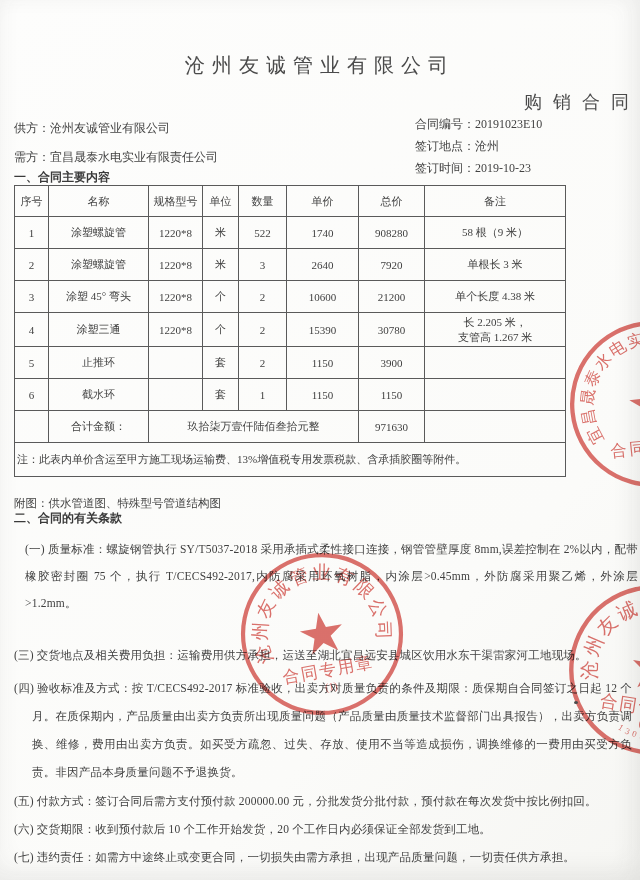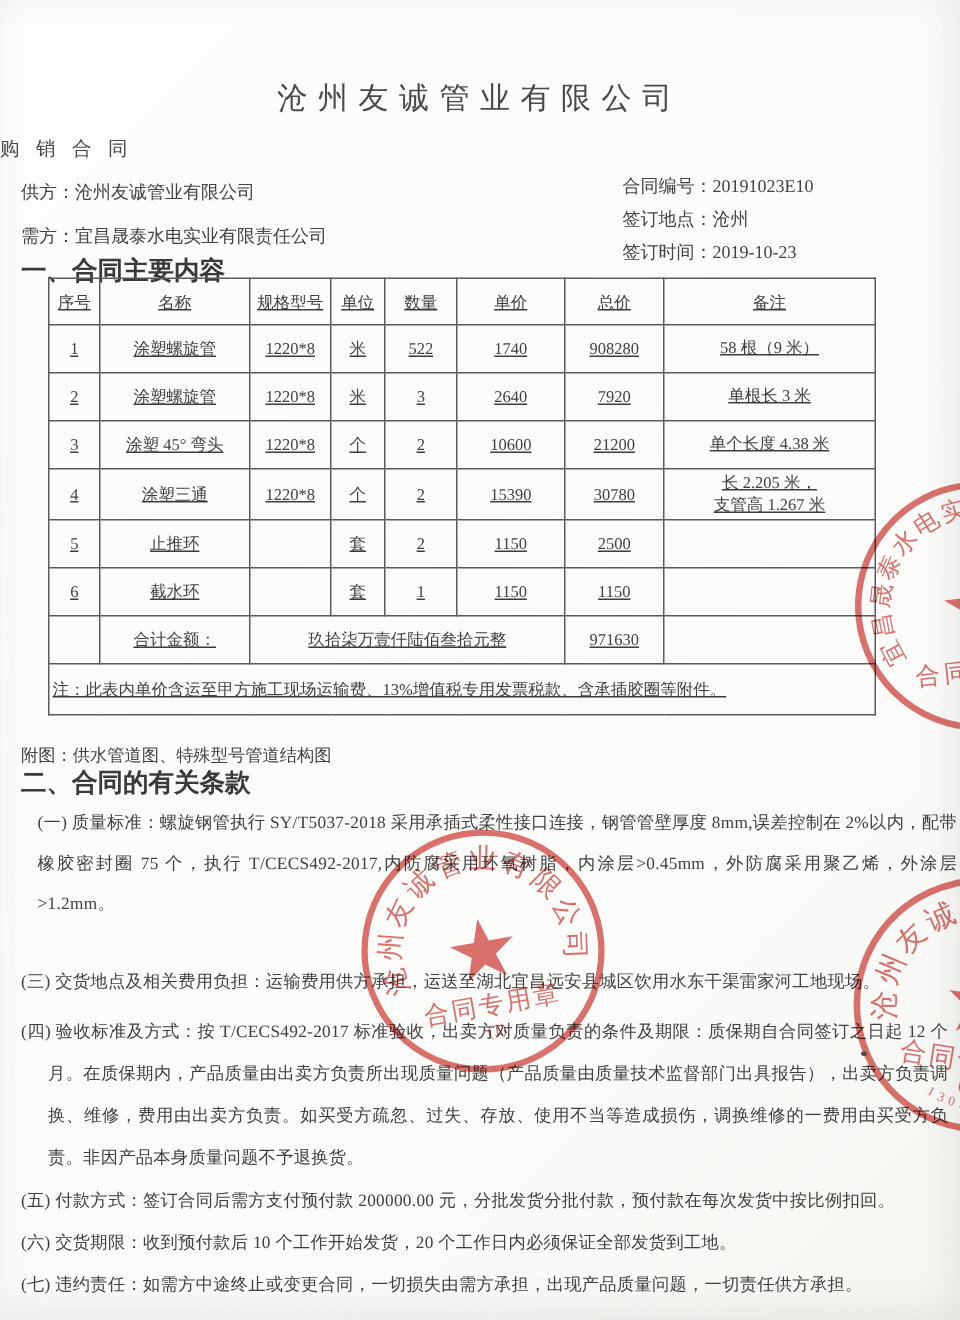--- a/index.html
+++ b/index.html
@@ -11,33 +11,33 @@
   .paper{
     position:relative;width:640px;height:880px;overflow:hidden;
     background:linear-gradient(135deg,#fdfdfc 0%,#fbfbf9 70%,#f6f6f3 100%);
     box-shadow:inset -12px 0 20px rgba(70,70,70,.045), inset 0 -12px 22px rgba(70,70,70,.06);
   }
   .company-title{
     position:absolute;top:52px;left:0;width:100%;text-align:center;
     font-size:20px;letter-spacing:7px;color:#4a4a4a;font-weight:500;
   }
   .doc-title{
-    position:absolute;top:90px;left:0;width:100%;text-align:left;
-    font-size:13px;letter-spacing:11px;color:#4a4a4a;font-weight:500;
+    position:absolute;top:90px;left:0;width:100%;text-align:right;
+    font-size:18px;letter-spacing:11px;color:#4a4a4a;font-weight:500;
   }
   .party{position:absolute;left:14px;font-size:12px;color:#424242;}
   .party.supplier{top:120px;}
   .party.buyer{top:149px;}
   .meta{position:absolute;left:415px;top:113px;font-size:12px;color:#424242;line-height:22px;}
-  .sec-heading{position:absolute;left:14px;font-size:17px;font-weight:600;color:#3a3a3a;}
+  .sec-heading{position:absolute;left:14px;font-size:12px;font-weight:600;color:#3a3a3a;}
   .h1{top:169px;}
   .h2{top:510px;}
   table.main{
-    position:absolute;left:32px;top:185px;width:551px;
-    border-collapse:collapse;table-layout:fixed;text-decoration:underline;
+    position:absolute;left:14px;top:185px;width:551px;
+    border-collapse:collapse;table-layout:fixed;
   }
   table.main td,table.main th{
     border:1px solid #5a5a5a;text-align:center;vertical-align:middle;
     font-size:11px;font-weight:normal;color:#3f3f3f;padding:1px 2px;
     overflow:hidden;
   }
   tr.hd{height:31px;} tr.r{height:32px;} tr.r4{height:34px;} tr.tot{height:32px;}
   tr.noterow{height:34px;}
   tr.noterow td{text-align:left;padding:4px 4px 4px 2px;}
   td.pre{white-space:pre-line;line-height:1.3;}
@@ -142,21 +142,21 @@
       <td class="pre">长 2.205 米，
 支管高 1.267 米</td>
     </tr>
     <tr class="r">
       <td>5</td>
       <td>止推环</td>
       <td></td>
       <td>套</td>
       <td>2</td>
       <td>1150</td>
-      <td>2500</td>
+      <td>3900</td>
       <td class="pre"></td>
     </tr>
     <tr class="r">
       <td>6</td>
       <td>截水环</td>
       <td></td>
       <td>套</td>
       <td>1</td>
       <td>1150</td>
       <td>1150</td>

